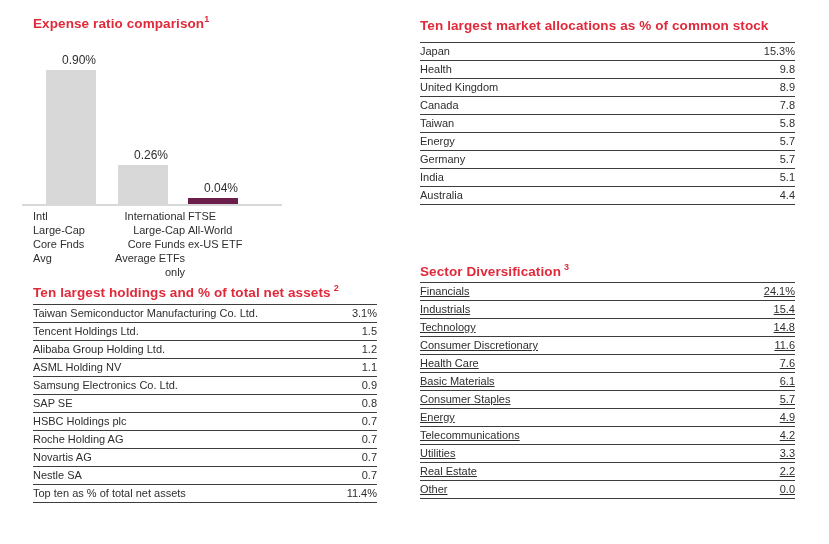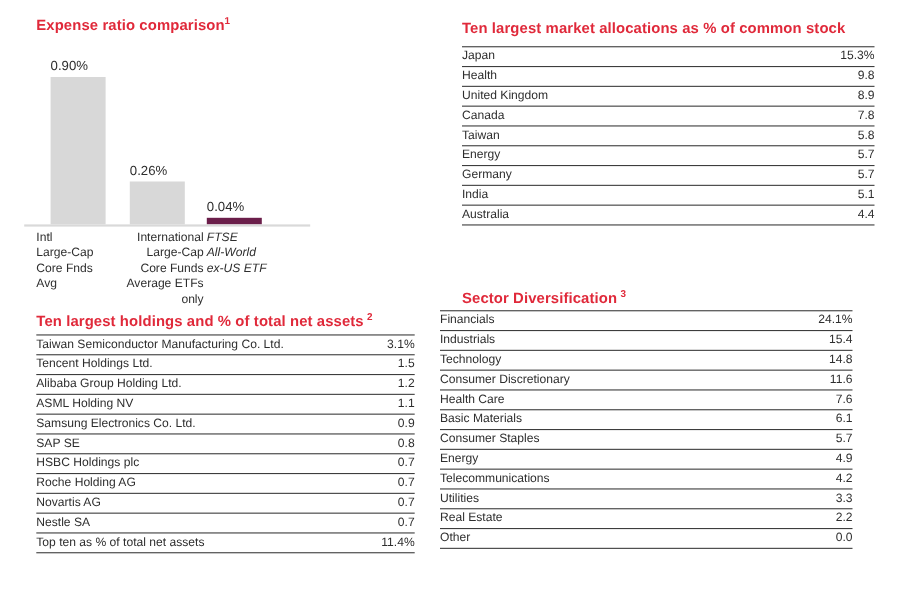--- a/index.html
+++ b/index.html
@@ -16,37 +16,37 @@
   }
   .sec-title{
     position:absolute;font-size:13.5px;font-weight:bold;color:var(--red);
     white-space:nowrap;letter-spacing:0.1px;
   }
   .sec-title sup{font-size:9px;font-weight:bold;}
   .sec-title sup.sp{margin-left:3px;}
 
   
   #plot{position:absolute;left:33px;top:50px;width:250px;height:154px;}
-  .bar-group{position:absolute;bottom:0;display:flex;flex-direction:column;align-items:flex-start;}
+  .bar-group{position:absolute;bottom:0;display:flex;flex-direction:column;align-items:flex-end;}
   .bg0{left:13px;} .bg1{left:85px;} .bg2{left:155px;}
   .bar-value{font-size:12px;color:var(--text);margin-bottom:3px;white-space:nowrap;line-height:14px;}
   .bar-rect{width:50px;}
   #chart-baseline{position:absolute;left:22px;top:204px;width:260px;height:2px;background:var(--baseline);}
   .cat-label{position:absolute;top:209px;font-size:11px;line-height:14px;color:var(--text);white-space:nowrap;}
-  .cl0{left:33px;} .cl1{left:115px;text-align:right;} .cl2{left:188px;font-style:italic;}
+  .cl0{left:33px;} .cl1{left:115px;text-align:right;} .cl2{left:188px;}
 
   
   .dtable{position:absolute;border-top:1px solid var(--rule);}
   .trow{display:flex;justify-content:space-between;height:18px;
         border-bottom:1px solid var(--rule);font-size:11px;line-height:17px;}
   .tlabel{white-space:nowrap;}
   .tvalue{white-space:nowrap;}
   #holdings-table{left:33px;top:304px;width:344px;}
   #market-table{left:420px;top:42px;width:375px;}
-  #sector-table{left:400px;top:282px;width:375px;}
+  #sector-table{left:420px;top:282px;width:375px;text-decoration:underline;}
 
   #chart-title{left:33px;top:14px;}
   #market-title{left:420px;top:18px;}
   #holdings-title{left:33px;top:283px;}
   #sector-title{left:420px;top:262px;}
 </style>
 </head>
 <body>
 
 <div class="sec-title" id="chart-title"><span>Expense ratio comparison</span><sup>1</sup></div>

